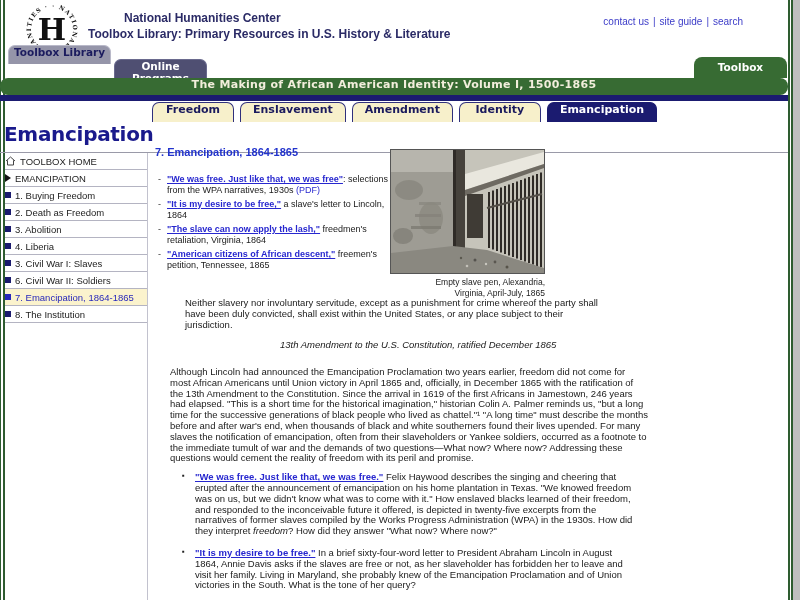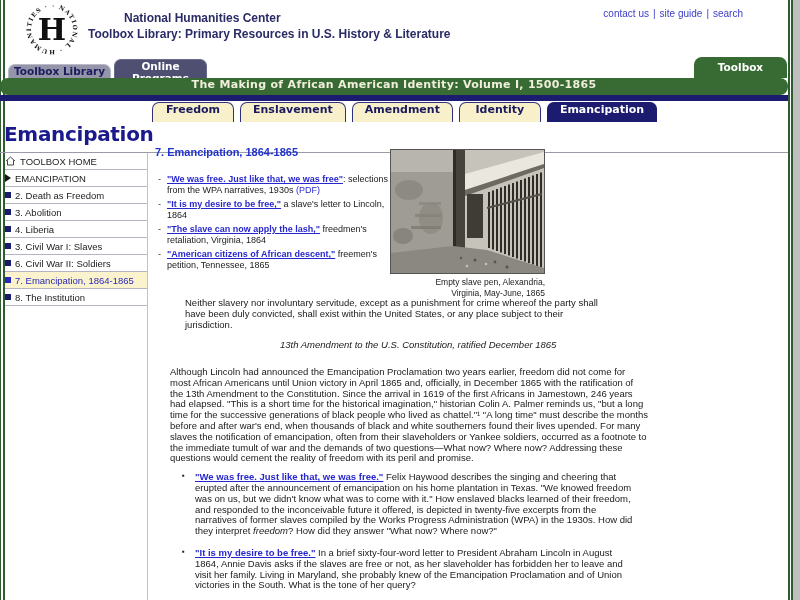--- a/index.html
+++ b/index.html
@@ -6,27 +6,27 @@
   .viewport{position:relative;width:800px;height:600px;overflow:hidden;background:#ffffff;font-family:"Liberation Sans",sans-serif;}
   .gray-right{position:absolute;right:0;top:0;width:7px;height:600px;background:#bfbfbf;}
   .stripe{position:absolute;top:0;width:5px;height:600px;
     background:linear-gradient(90deg,#2e5c30 0,#2e5c30 1.5px,#ffffff 1.5px,#ffffff 3px,#2e5c30 3px,#2e5c30 5px);}
   .stripe-left{left:0;}
   .stripe-right{left:788px;}
 
   .logo{position:absolute;left:25px;top:2px;}
   .org{position:absolute;left:88px;top:11px;font:bold 12px "Liberation Sans",sans-serif;color:#2b2b66;padding-left:36px;}
   .subtitle{position:absolute;left:88px;top:27px;font:bold 12px "Liberation Sans",sans-serif;color:#2b2b66;}
-  .top-links{position:absolute;top:8px;right:57px;font-size:10px;color:#3c3cc8;}
+  .top-links{position:absolute;top:16px;right:57px;font-size:10px;color:#3c3cc8;}
   .top-links a{color:#3c3cc8;text-decoration:none;cursor:pointer;}
   .top-links .sep{margin:0 4px;}
 
   .tab{position:absolute;height:19px;line-height:19px;text-align:center;border-radius:7px 7px 0 0;
        font:bold 10.5px "DejaVu Sans",sans-serif;cursor:pointer;box-sizing:border-box;}
-  .tab-library{left:8px;top:64px;width:103px;background:#9595a9;color:#1b1b5e;border:1px solid #b9b9c9;border-bottom:none;}
+  .tab-library{left:8px;top:45px;width:103px;background:#9595a9;color:#1b1b5e;border:1px solid #b9b9c9;border-bottom:none;}
   .tab-programs{left:114px;top:59px;width:93px;background:#4f4f72;color:#ffffff;border:1px solid #6a6a8e;border-bottom:none;}
   .tab-toolbox{left:694px;top:57px;width:93px;height:21px;line-height:21px;background:#376b33;color:#ffffff;border-radius:8px 8px 0 0;}
 
   .banner{position:absolute;left:0;top:78px;width:788px;height:17px;line-height:17px;background:#376b33;
           color:#f2eedc;font:bold 11px "DejaVu Sans",sans-serif;text-align:center;letter-spacing:.3px;z-index:2;border-radius:8px;}
   .navybar{position:absolute;left:0;top:95px;width:788px;height:6px;background:#1b1b70;z-index:2;}
 
   .section-tabs{position:absolute;left:152px;top:102px;display:flex;gap:6px;z-index:3;}
   .stab{height:19px;line-height:19px;padding:0 12px;background:#f7f0cb;border:1px solid #30307c;border-bottom:none;
         border-radius:7px 7px 0 0;font:bold 11px "DejaVu Sans",sans-serif;color:#1b1b5e;min-width:56px;text-align:center;cursor:pointer;}
@@ -116,20 +116,24 @@
         <svg width="11" height="10" viewBox="0 0 11 10">
             <path d="M1 5 L5.5 1 L10 5 M2.5 4.3 V9 H8.5 V4.3" stroke="#444444" fill="none" stroke-width="1"></path>
           </svg>
       </span>
       <span>TOOLBOX HOME</span>
     </div>
     <div class="srow">
       <span class="tri"></span>
       <span>EMANCIPATION</span>
     </div>
+    <div class="srow">
+        <span class="sq"></span>
+        <span>1. Buying Freedom</span>
+      </div>
     <div class="srow">
         <span class="sq"></span>
         <span>2. Death as Freedom</span>
       </div>
     <div class="srow">
         <span class="sq"></span>
         <span>3. Abolition</span>
       </div>
     <div class="srow">
         <span class="sq"></span>
@@ -201,21 +205,21 @@
         <polygon points="0,103 62,96 96,100 153,118 153,123 0,123" fill="#8a8880"></polygon>
         <circle cx="84" cy="110" r="1.5" fill="#55534e"></circle>
           <circle cx="95" cy="114" r="1.2" fill="#c9c7bf"></circle>
         <circle cx="104" cy="112" r="1.4" fill="#5a5750"></circle>
           <circle cx="76" cy="116" r="1.3" fill="#c3c1b9"></circle>
         <circle cx="116" cy="117" r="1.5" fill="#565349"></circle>
           <circle cx="70" cy="108" r="1.2" fill="#5c594f"></circle>
       </svg>
       <div class="cap">
         <span>Empty slave pen, Alexandria,</span><br>
-        <span>Virginia, May-June, 1865</span>
+        <span>Virginia, April-July, 1865</span>
       </div>
     </div>
 
     <div class="quote">Neither slavery nor involuntary servitude, except as a punishment for crime whereof the party shall have been duly convicted, shall exist within the United States, or any place subject to their jurisdiction.</div>
     <div class="attrib">13th Amendment to the U.S. Constitution, ratified December 1865</div>
     <div class="intro">Although Lincoln had announced the Emancipation Proclamation two years earlier, freedom did not come for most African Americans until Union victory in April 1865 and, officially, in December 1865 with the ratification of the 13th Amendment to the Constitution. Since the arrival in 1619 of the first Africans in Jamestown, 246 years had elapsed. "This is a short time for the historical imagination," historian Colin A. Palmer reminds us, "but a long time for the successive generations of black people who lived as chattel."¹ "A long time" must describe the months before and after war's end, when thousands of black and white southerners found their lives upended. For many slaves the notification of emancipation, often from their slaveholders or Yankee soldiers, occurred as a footnote to the immediate tumult of war and the demands of two questions—What now? Where now? Addressing these questions would cement the reality of freedom with its peril and promise.</div>
 
     <ul class="topics">
       <li>
         <a class="tlink">"We was free. Just like that, we was free."</a><span> Felix Haywood describes the singing and cheering that erupted after the announcement of emancipation on his home plantation in Texas. "We knowed freedom was on us, but we didn't know what was to come with it." How enslaved blacks learned of their freedom, and responded to the inconceivable future it offered, is depicted in twenty-five excerpts from the narratives of former slaves compiled by the Works Progress Administration (WPA) in the 1930s. How did they interpret </span><i>freedom</i><span>? How did they answer "What now? Where now?"</span>

